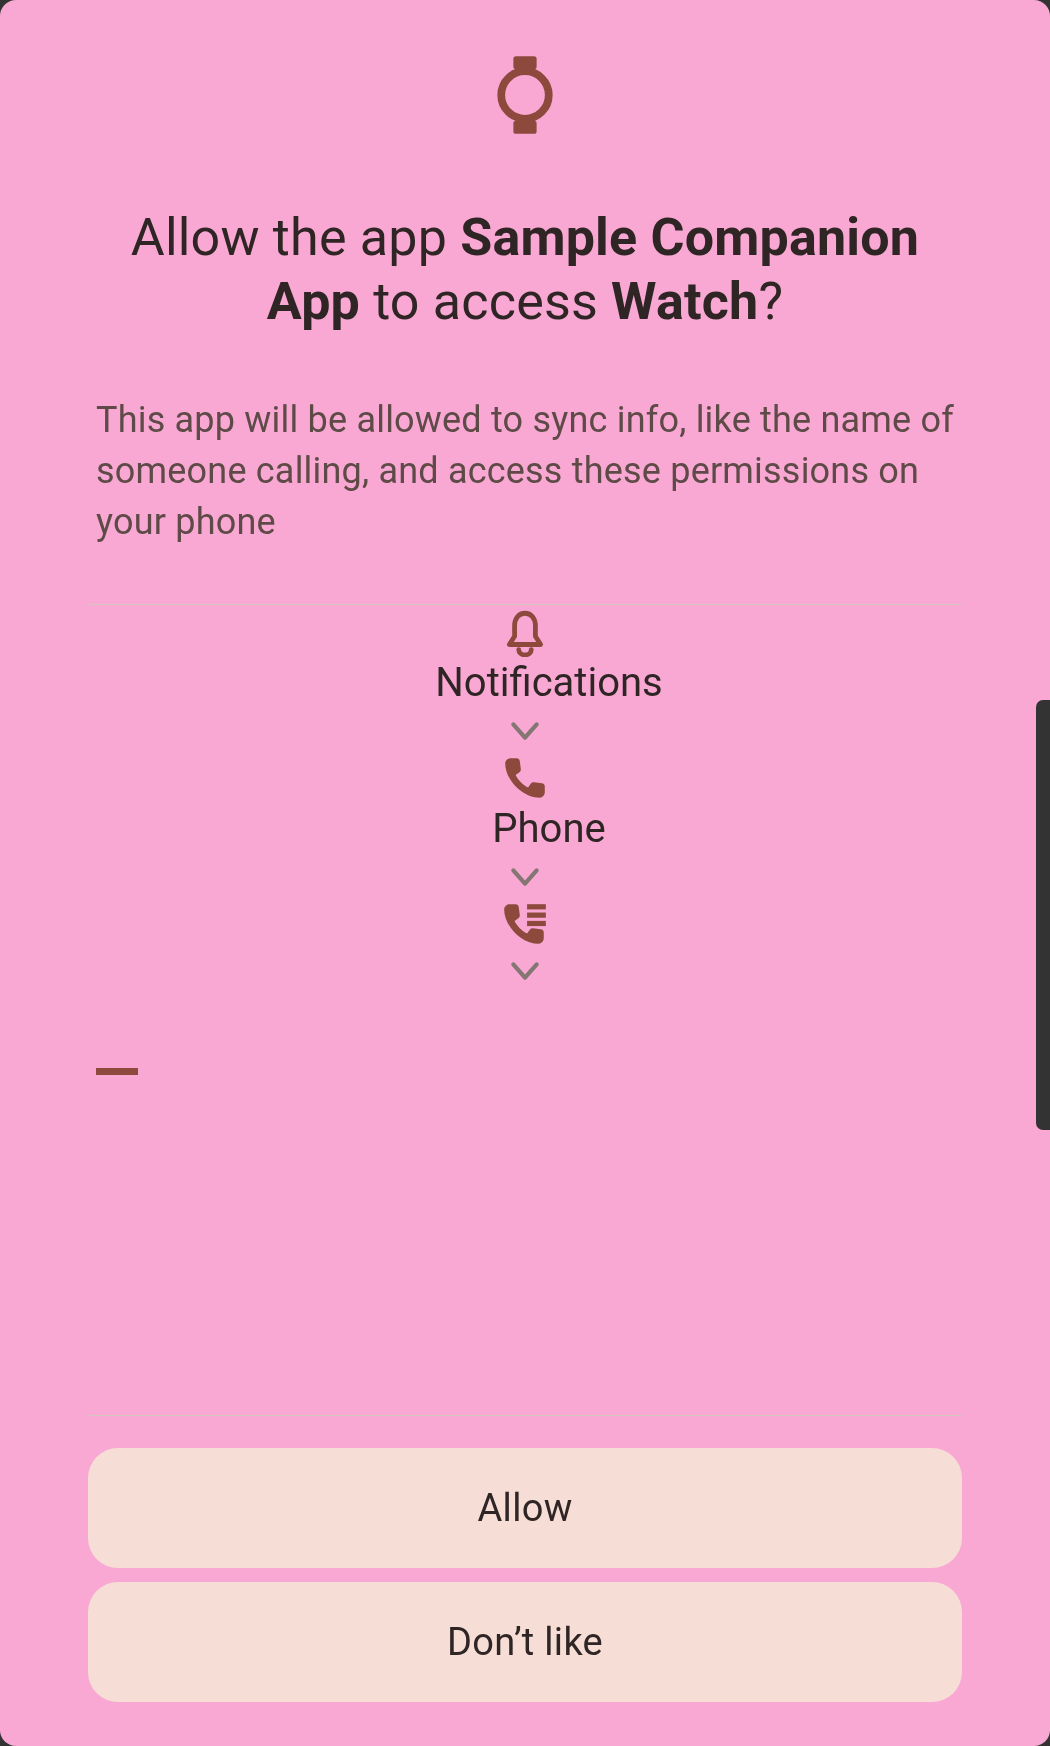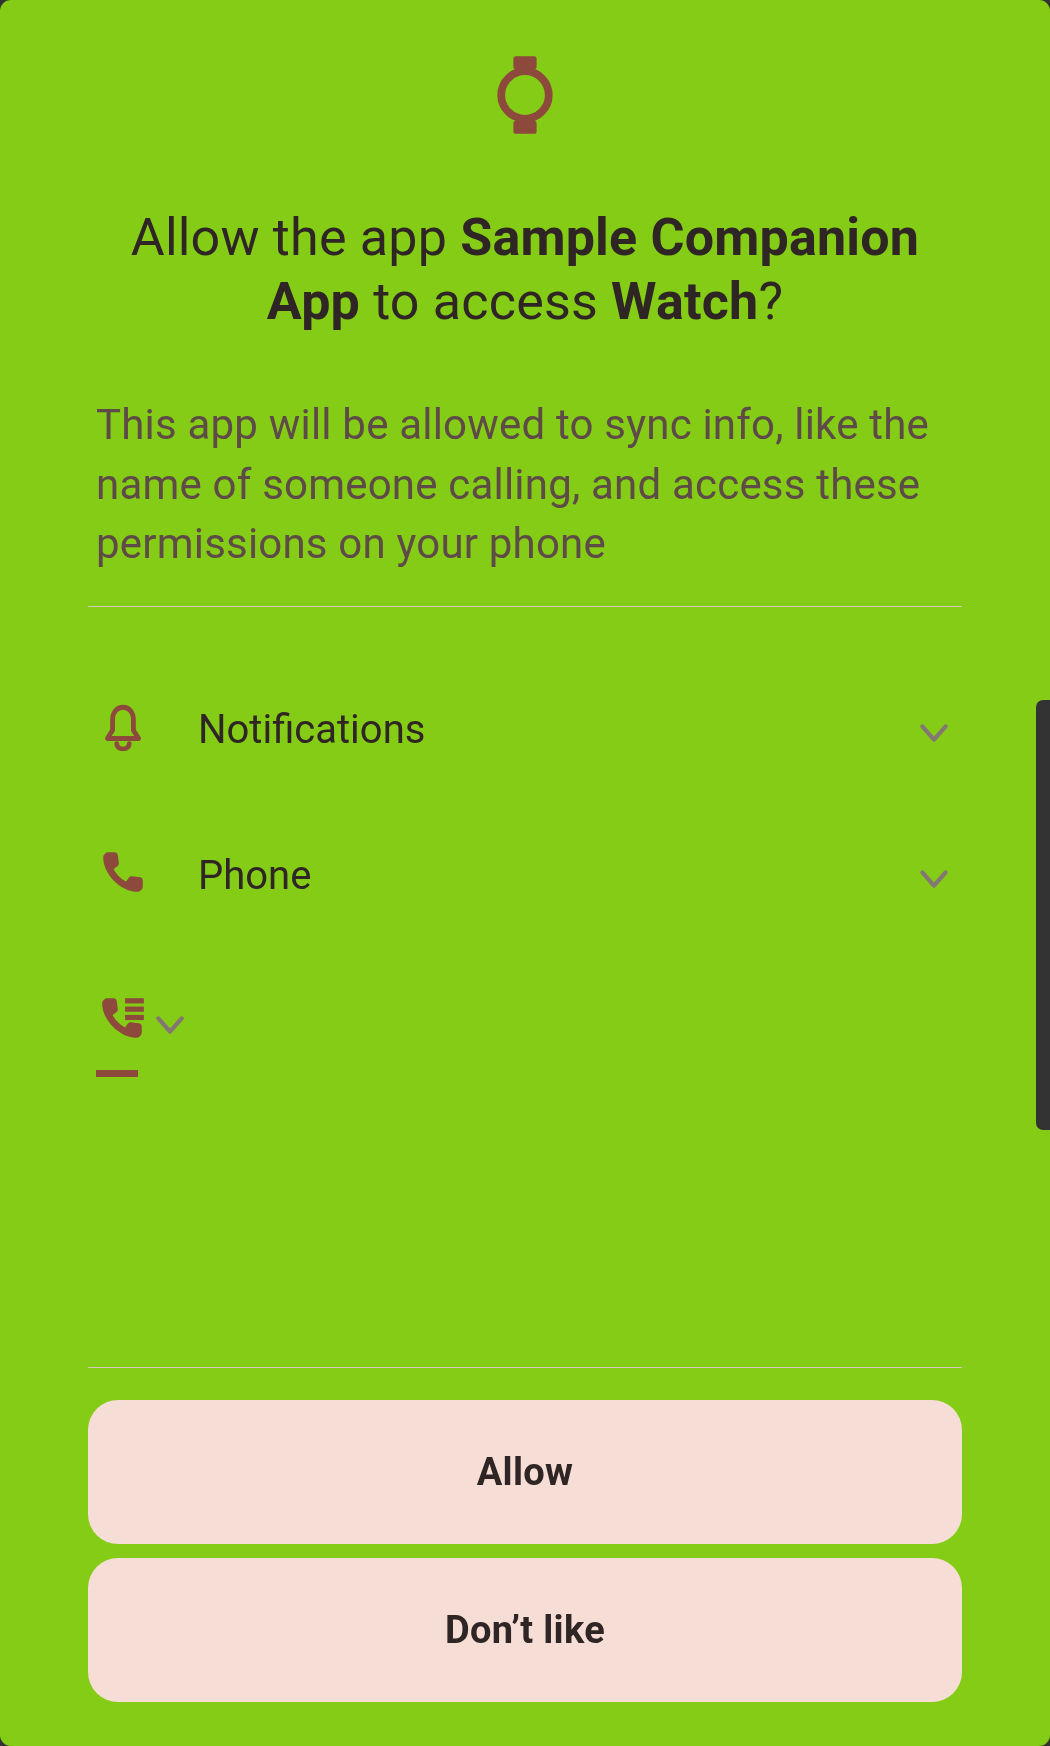--- a/index.html
+++ b/index.html
@@ -12,22 +12,22 @@
       height: 1746px;
       background: #333;
       font-family: Roboto, "Segoe UI", -apple-system, BlinkMacSystemFont, Arial, sans-serif;
       display: flex;
       align-items: center;
       justify-content: center;
     }
     .sheet {
       width: 1050px;
       height: 1746px;
-      background: #84cc16;
-      border-radius: 11px;
+      background: #f9a8d4;
+      border-radius: 16px;
       position: relative;
       overflow: hidden;
     }
     .content {
       padding: 50px 88px 0 88px;
       height: 100%;
       display: flex;
       flex-direction: column;
     }
     .header-icon {
@@ -47,44 +47,45 @@
       color: #2f2524;
       font-weight: 400;
       letter-spacing: 0.2px;
       margin-bottom: 60px;
       padding: 0 30px;
     }
     .title b {
       font-weight: 700;
     }
     .description {
-      font-size: 42px;
+      font-size: 36px;
       line-height: 1.42;
       color: #5e4a46;
       font-weight: 400;
       letter-spacing: 0.2px;
       padding: 0 8px;
-      margin-bottom: 32px;
+      margin-bottom: 56px;
     }
     .divider-top {
       height: 1px;
       background: #d6c4be;
       width: 100%;
     }
     .perm-list {
       flex: 1;
       overflow: hidden;
       position: relative;
       margin-bottom: 0;
     }
     .perm-item {
       display: flex;
-      align-items: flex-end;
+      align-items: center;
       height: 146px;
       padding: 0 8px;
+      flex-direction: column;
     }
     .perm-icon {
       width: 54px;
       height: 54px;
       display: flex;
       align-items: center;
       justify-content: center;
       color: #8d4a3c;
       flex-shrink: 0;
     }
@@ -128,27 +129,27 @@
       width: 100%;
     }
     .buttons {
       padding: 32px 0 44px 0;
       display: flex;
       flex-direction: column;
       gap: 14px;
     }
     .btn {
       width: 100%;
-      height: 144px;
+      height: 120px;
       border: none;
       border-radius: 30px;
       background: #f6ddd6;
       color: #2f2524;
       font-size: 38px;
-      font-weight: 700;
+      font-weight: 400;
       font-family: inherit;
       cursor: pointer;
       letter-spacing: 0.3px;
     }
     .scrollbar-indicator {
       position: absolute;
       right: 0;
       top: 700px;
       width: 14px;
       height: 430px;

